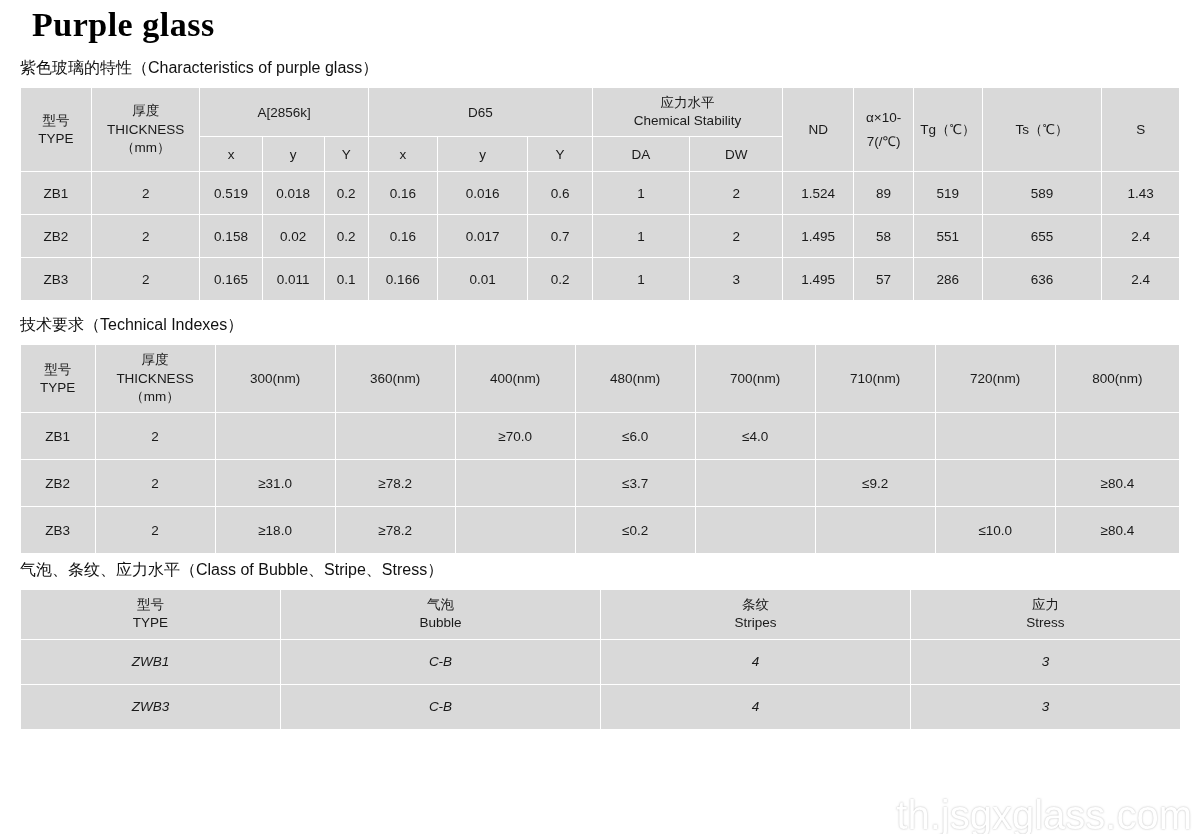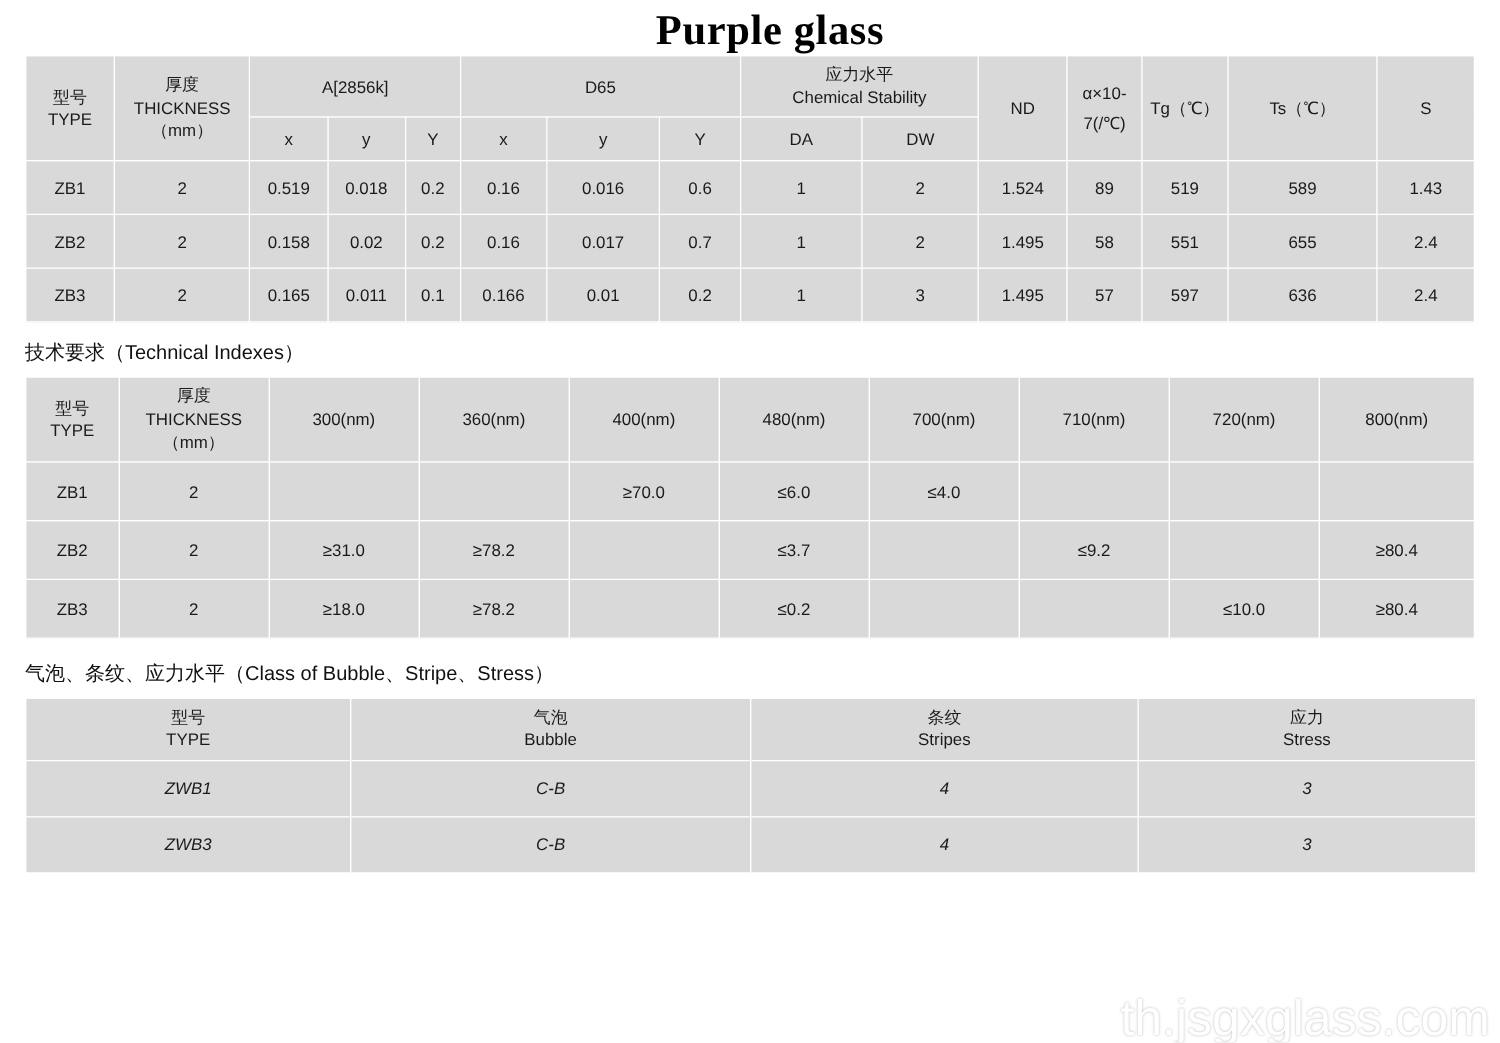--- a/index.html
+++ b/index.html
@@ -15,21 +15,21 @@
     color: #000000;
     overflow: hidden;
   }
   .page {
     position: relative;
     width: 1200px;
     height: 834px;
     box-sizing: border-box;
   }
   .main-title {
-    text-align: center;
+    text-align: left;
     font-family: "Liberation Serif", serif;
     font-size: 34px;
     font-weight: bold;
     margin: 6px 0 0 0;
     letter-spacing: 0.5px;
     padding-left: 32px;
   }
   .section-caption {
     font-size: 16px;
     margin: 14px 0 8px 20px;
@@ -79,20 +79,21 @@
     white-space: nowrap;
   }
 </style>
 </head>
 <body>
 
 <div class="page">
 
   <h1 class="main-title">Purple glass</h1>
 
+  <div class="section-caption">紫色玻璃的特性（Characteristics of purple glass）</div>
   <div class="tbl-wrap">
     <table id="t1">
       <colgroup>
         <col style="width:64px">
           <col style="width:98px">
         <col style="width:56px">
           <col style="width:56px">
           <col style="width:40px">
         <col style="width:62px">
           <col style="width:82px">
@@ -182,21 +183,21 @@
         <td>0.165</td>
         <td>0.011</td>
         <td>0.1</td>
         <td>0.166</td>
         <td>0.01</td>
         <td>0.2</td>
         <td>1</td>
         <td>3</td>
         <td>1.495</td>
         <td>57</td>
-        <td>597</td>
+        <td>286</td>
         <td>636</td>
         <td>2.4</td>
       </tr>
     </tbody>
       </table>
   </div>
 
   <div class="section-caption">技术要求（Technical Indexes）</div>
   <div class="tbl-wrap">
     <table id="t2">
@@ -265,21 +266,21 @@
         <td>≤0.2</td>
         <td></td>
         <td></td>
         <td>≤10.0</td>
         <td>≥80.4</td>
       </tr>
     </tbody>
       </table>
   </div>
 
-  <div class="section-caption" style="margin-top:18px;">气泡、条纹、应力水平（Class of Bubble、Stripe、Stress）</div>
+  <div class="section-caption" style="margin-top:6px;">气泡、条纹、应力水平（Class of Bubble、Stripe、Stress）</div>
   <div class="tbl-wrap">
     <table id="t3">
       <colgroup>
         <col style="width:260px">
           <col style="width:320px">
           <col style="width:310px">
           <col style="width:270px">
       </colgroup>
       <tbody>
           <tr class="hdr">

